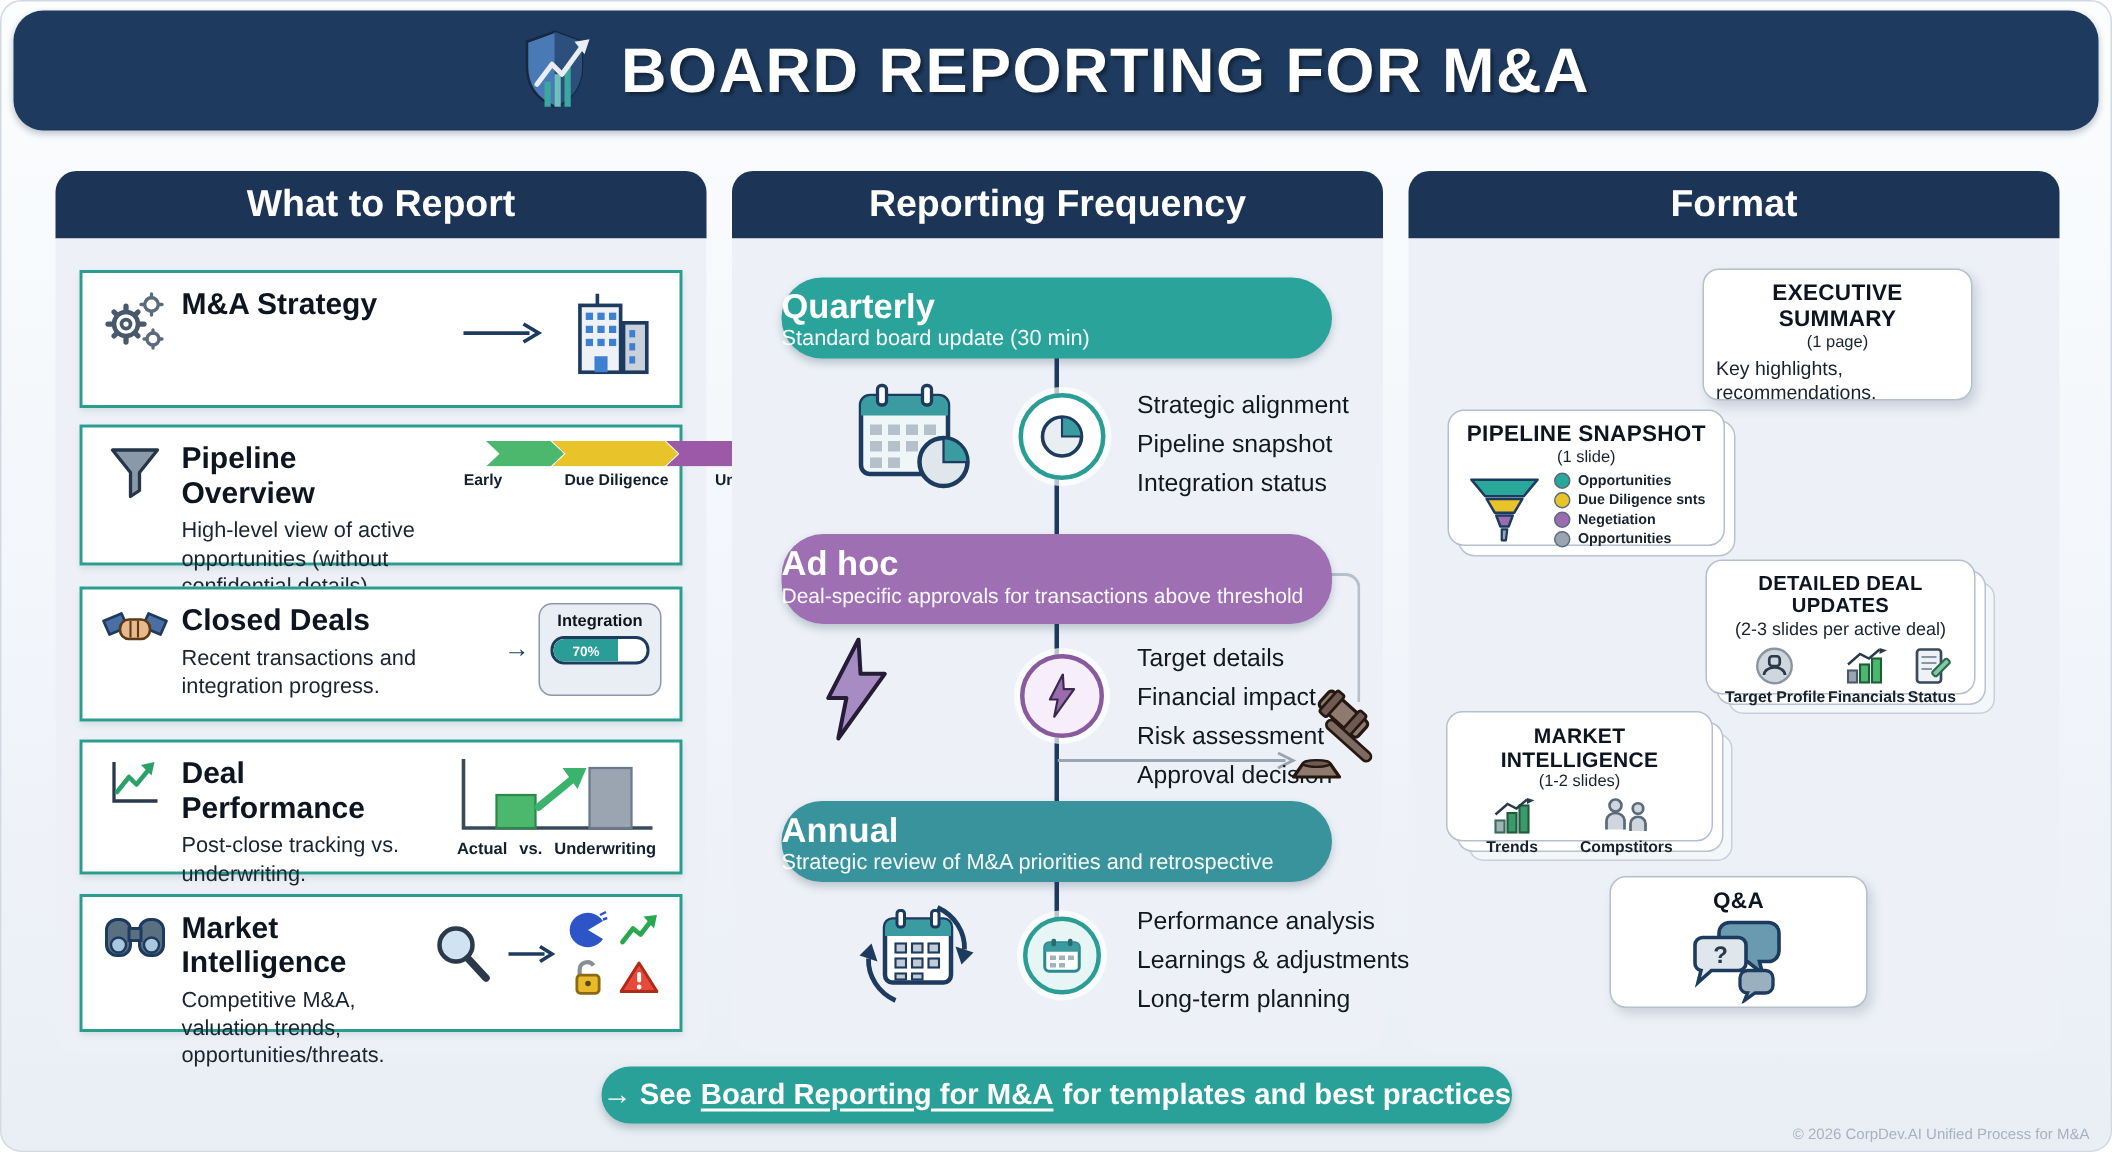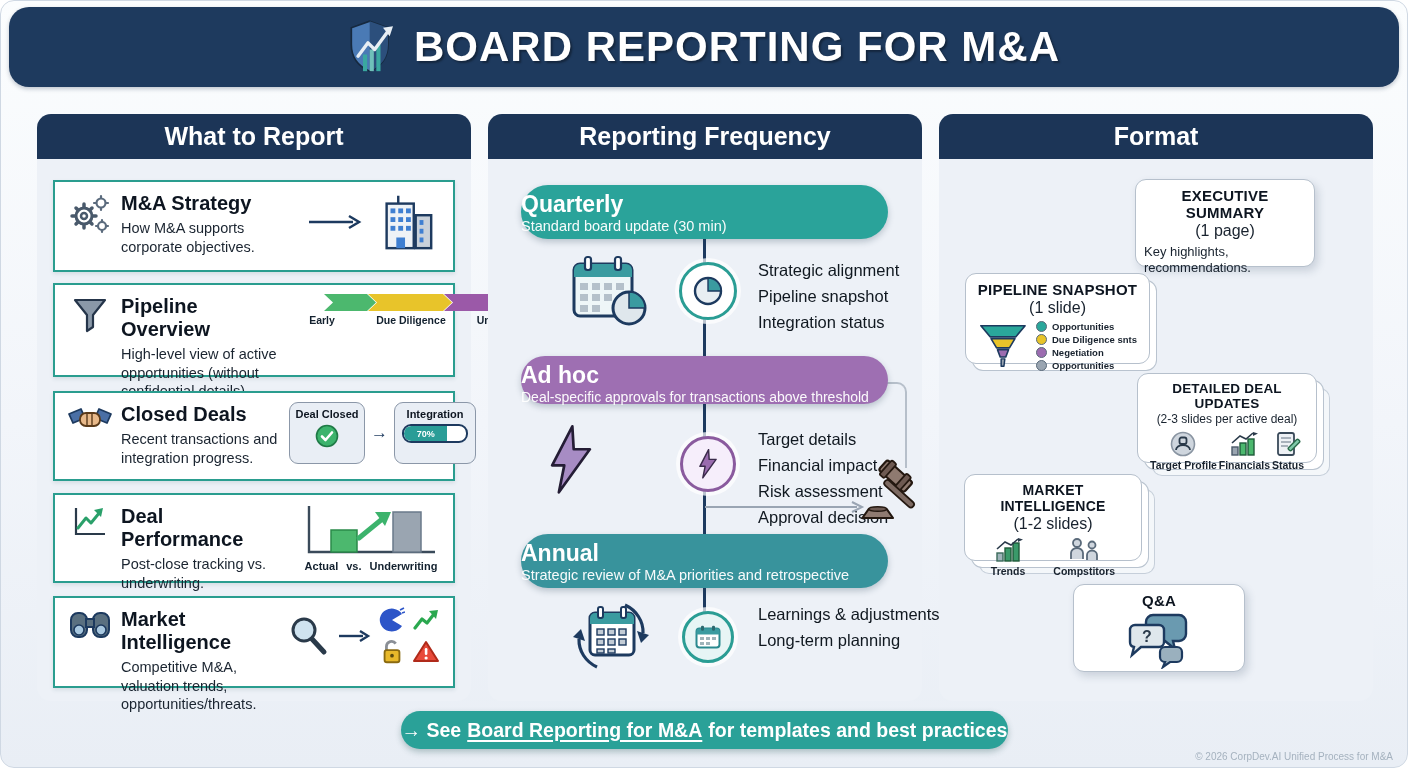--- a/index.html
+++ b/index.html
@@ -55,21 +55,21 @@
   .pill .pl{font-size:23px;font-weight:700;line-height:1.15;}
   .pill .ps{font-size:14.5px;opacity:.96;margin-top:1px;}
   .tl-node{position:absolute;border-radius:50%;display:flex;align-items:center;justify-content:center;
            box-shadow:0 0 0 4px rgba(255,255,255,.7);}
   .bullets{position:absolute;left:757px;font-size:16.5px;font-weight:500;color:#101820;line-height:26px;}
 
   
   .fcard{position:absolute;background:#ffffff;border:1.5px solid #b6c0cc;border-radius:11px;box-sizing:border-box;
          padding:7px 8px;text-align:center;}
   .fcard .ft{font-size:15px;font-weight:800;color:#0d1520;letter-spacing:.2px;}
-  .fcard .fs{font-size:16px;color:#18222e;margin-top:1px;}
+  .fcard .fs{font-size:11px;color:#18222e;margin-top:1px;}
   .shadow-soft{box-shadow:3px 4px 8px rgba(40,60,90,.18);}
   .stack1{box-shadow:7px 7px 0 -1px #ffffff,7px 7px 0 0 #b9c3cf;}
   .stack2{box-shadow:7px 7px 0 -1px #ffffff,7px 7px 0 0 #b9c3cf,14px 14px 0 -2px #f4f7fa,14px 14px 0 -1px #c6cfda;}
   .legend-row{display:flex;align-items:center;gap:5px;margin:2px 0;}
   .legend-dot{width:9px;height:9px;border-radius:50%;border:1.5px solid #5a6a7a;flex:0 0 9px;}
   .legend-row span{font-size:9.5px;font-weight:600;color:#18222e;white-space:nowrap;}
   .icon-item{display:flex;flex-direction:column;align-items:center;gap:2px;}
   .icon-item span{font-size:10.5px;font-weight:600;color:#18222e;white-space:nowrap;}
 
   
@@ -134,21 +134,20 @@
               <line x1="33" y1="27" x2="33" y2="29"></line>
               <line x1="33" y1="37" x2="33" y2="39"></line>
               <line x1="27" y1="33" x2="29" y2="33"></line>
               <line x1="37" y1="33" x2="39" y2="33"></line>
             </g>
         </g>
       </svg>
     </div>
     <div class="ctext">
       <h3>M&amp;A Strategy</h3>
-      <p>How M&amp;A supports corporate objectives.</p>
     </div>
     <div class="cgfx" style="gap:12px;padding-right:4px;">
       <svg width="56" height="16" viewBox="0 0 56 16">
         <line x1="2" y1="8" x2="46" y2="8" stroke="#1d3a5f" stroke-width="2.5"></line>
         <polyline points="42,2 52,8 42,14" fill="none" stroke="#1d3a5f" stroke-width="2.5"></polyline>
       </svg>
       <svg width="62" height="62" viewBox="0 0 64 62">
         <line x1="24" y1="4" x2="24" y2="12" stroke="#1d3a5f" stroke-width="2.5"></line>
         <rect x="12" y="12" width="28" height="46" fill="#eef2f6" stroke="#1d3a5f" stroke-width="2.5"></rect>
         <rect x="42" y="24" width="16" height="34" fill="#c9d1da" stroke="#1d3a5f" stroke-width="2.5"></rect>
@@ -205,27 +204,20 @@
         <rect x="13" y="9" width="20" height="13" rx="6" fill="#e8b98a" stroke="#5a3a1a" stroke-width="1.8"></rect>
         <line x1="20" y1="10" x2="20" y2="21" stroke="#5a3a1a" stroke-width="1.4"></line>
         <line x1="25" y1="10" x2="25" y2="21" stroke="#5a3a1a" stroke-width="1.4"></line>
       </svg>
     </div>
     <div class="ctext" style="flex-basis:160px;">
       <h3>Closed Deals</h3>
       <p>Recent transactions and integration progress.</p>
     </div>
     <div class="cgfx" style="gap:6px;">
-      <div class="mini-box" style="width:76px;height:62px;">
-        <span class="mb-label">Deal Closed</span>
-        <svg width="24" height="24" viewBox="0 0 24 24">
-          <circle cx="12" cy="12" r="10.5" fill="#3cb36c" stroke="#1f7a46" stroke-width="1.6"></circle>
-          <polyline points="7,12.5 10.5,16 17,8.5" fill="none" stroke="#ffffff" stroke-width="2.6" stroke-linecap="round" stroke-linejoin="round"></polyline>
-        </svg>
-      </div>
       <span style="font-size:17px;color:#1d3a5f;font-weight:700;">→</span>
       <div class="mini-box" style="width:82px;height:62px;">
         <span class="mb-label">Integration</span>
         <div class="pbar">
           <div class="pbar-fill" style="width:70%;">
             <span>70%</span>
           </div>
         </div>
       </div>
     </div>
@@ -351,21 +343,21 @@
       <circle cx="16" cy="16" r="13" fill="#e8eef2" stroke="#1d3a5f" stroke-width="2.4"></circle>
       <path d="M16 16 L16 3 A13 13 0 0 1 29 16 Z" fill="#3a9ba0" stroke="#1d3a5f" stroke-width="1.4"></path>
     </svg>
   </div>
   <div class="bullets" style="top:256px;">
     <div>Strategic alignment</div>
     <div>Pipeline snapshot</div>
     <div>Integration status</div>
   </div>
 
-  <div class="pill" style="top:355px;height:48px;background:#9e6fb2;">
+  <div class="pill" style="top:355px;height:60px;background:#9e6fb2;">
     <div class="pl">Ad hoc</div>
     <div class="ps" style="font-size:14px;">Deal-specific approvals for transactions above threshold</div>
   </div>
   <svg class="abs" style="left:548px;top:424px;" width="44" height="70" viewBox="0 0 32 52">
     <polygon points="17,1 2,30 11,30 7,50 30,18 18,18" fill="#a78cc4" stroke="#241d35" stroke-width="2" stroke-linejoin="round"></polygon>
   </svg>
   <div class="tl-node" style="left:679px;top:435px;width:50px;height:50px;background:#f6eefb;border:3px solid #8a5a9e;">
     <svg width="20" height="30" viewBox="0 0 32 52">
       <polygon points="17,1 2,30 11,30 7,50 30,18 18,18" fill="#9a6cae" stroke="#3a2a4a" stroke-width="2.5" stroke-linejoin="round"></polygon>
     </svg>
@@ -420,20 +412,21 @@
       <g fill="#9fb4ba">
         <rect x="5" y="12" width="4" height="3"></rect>
           <rect x="11" y="12" width="4" height="3"></rect>
           <rect x="17" y="12" width="4" height="3"></rect>
         <rect x="5" y="17" width="4" height="3"></rect>
           <rect x="11" y="17" width="4" height="3"></rect>
       </g>
     </svg>
   </div>
   <div class="bullets" style="top:600px;">
+    <div>Performance analysis</div>
     <div>Learnings &amp; adjustments</div>
     <div>Long-term planning</div>
   </div>
 
   <section class="abs" style="left:938px;top:113px;width:434px;height:587px;">
     <div class="col-head">
       <span>Format</span>
     </div>
     <div class="col-body" style="height:542px;"></div>
   </section>

